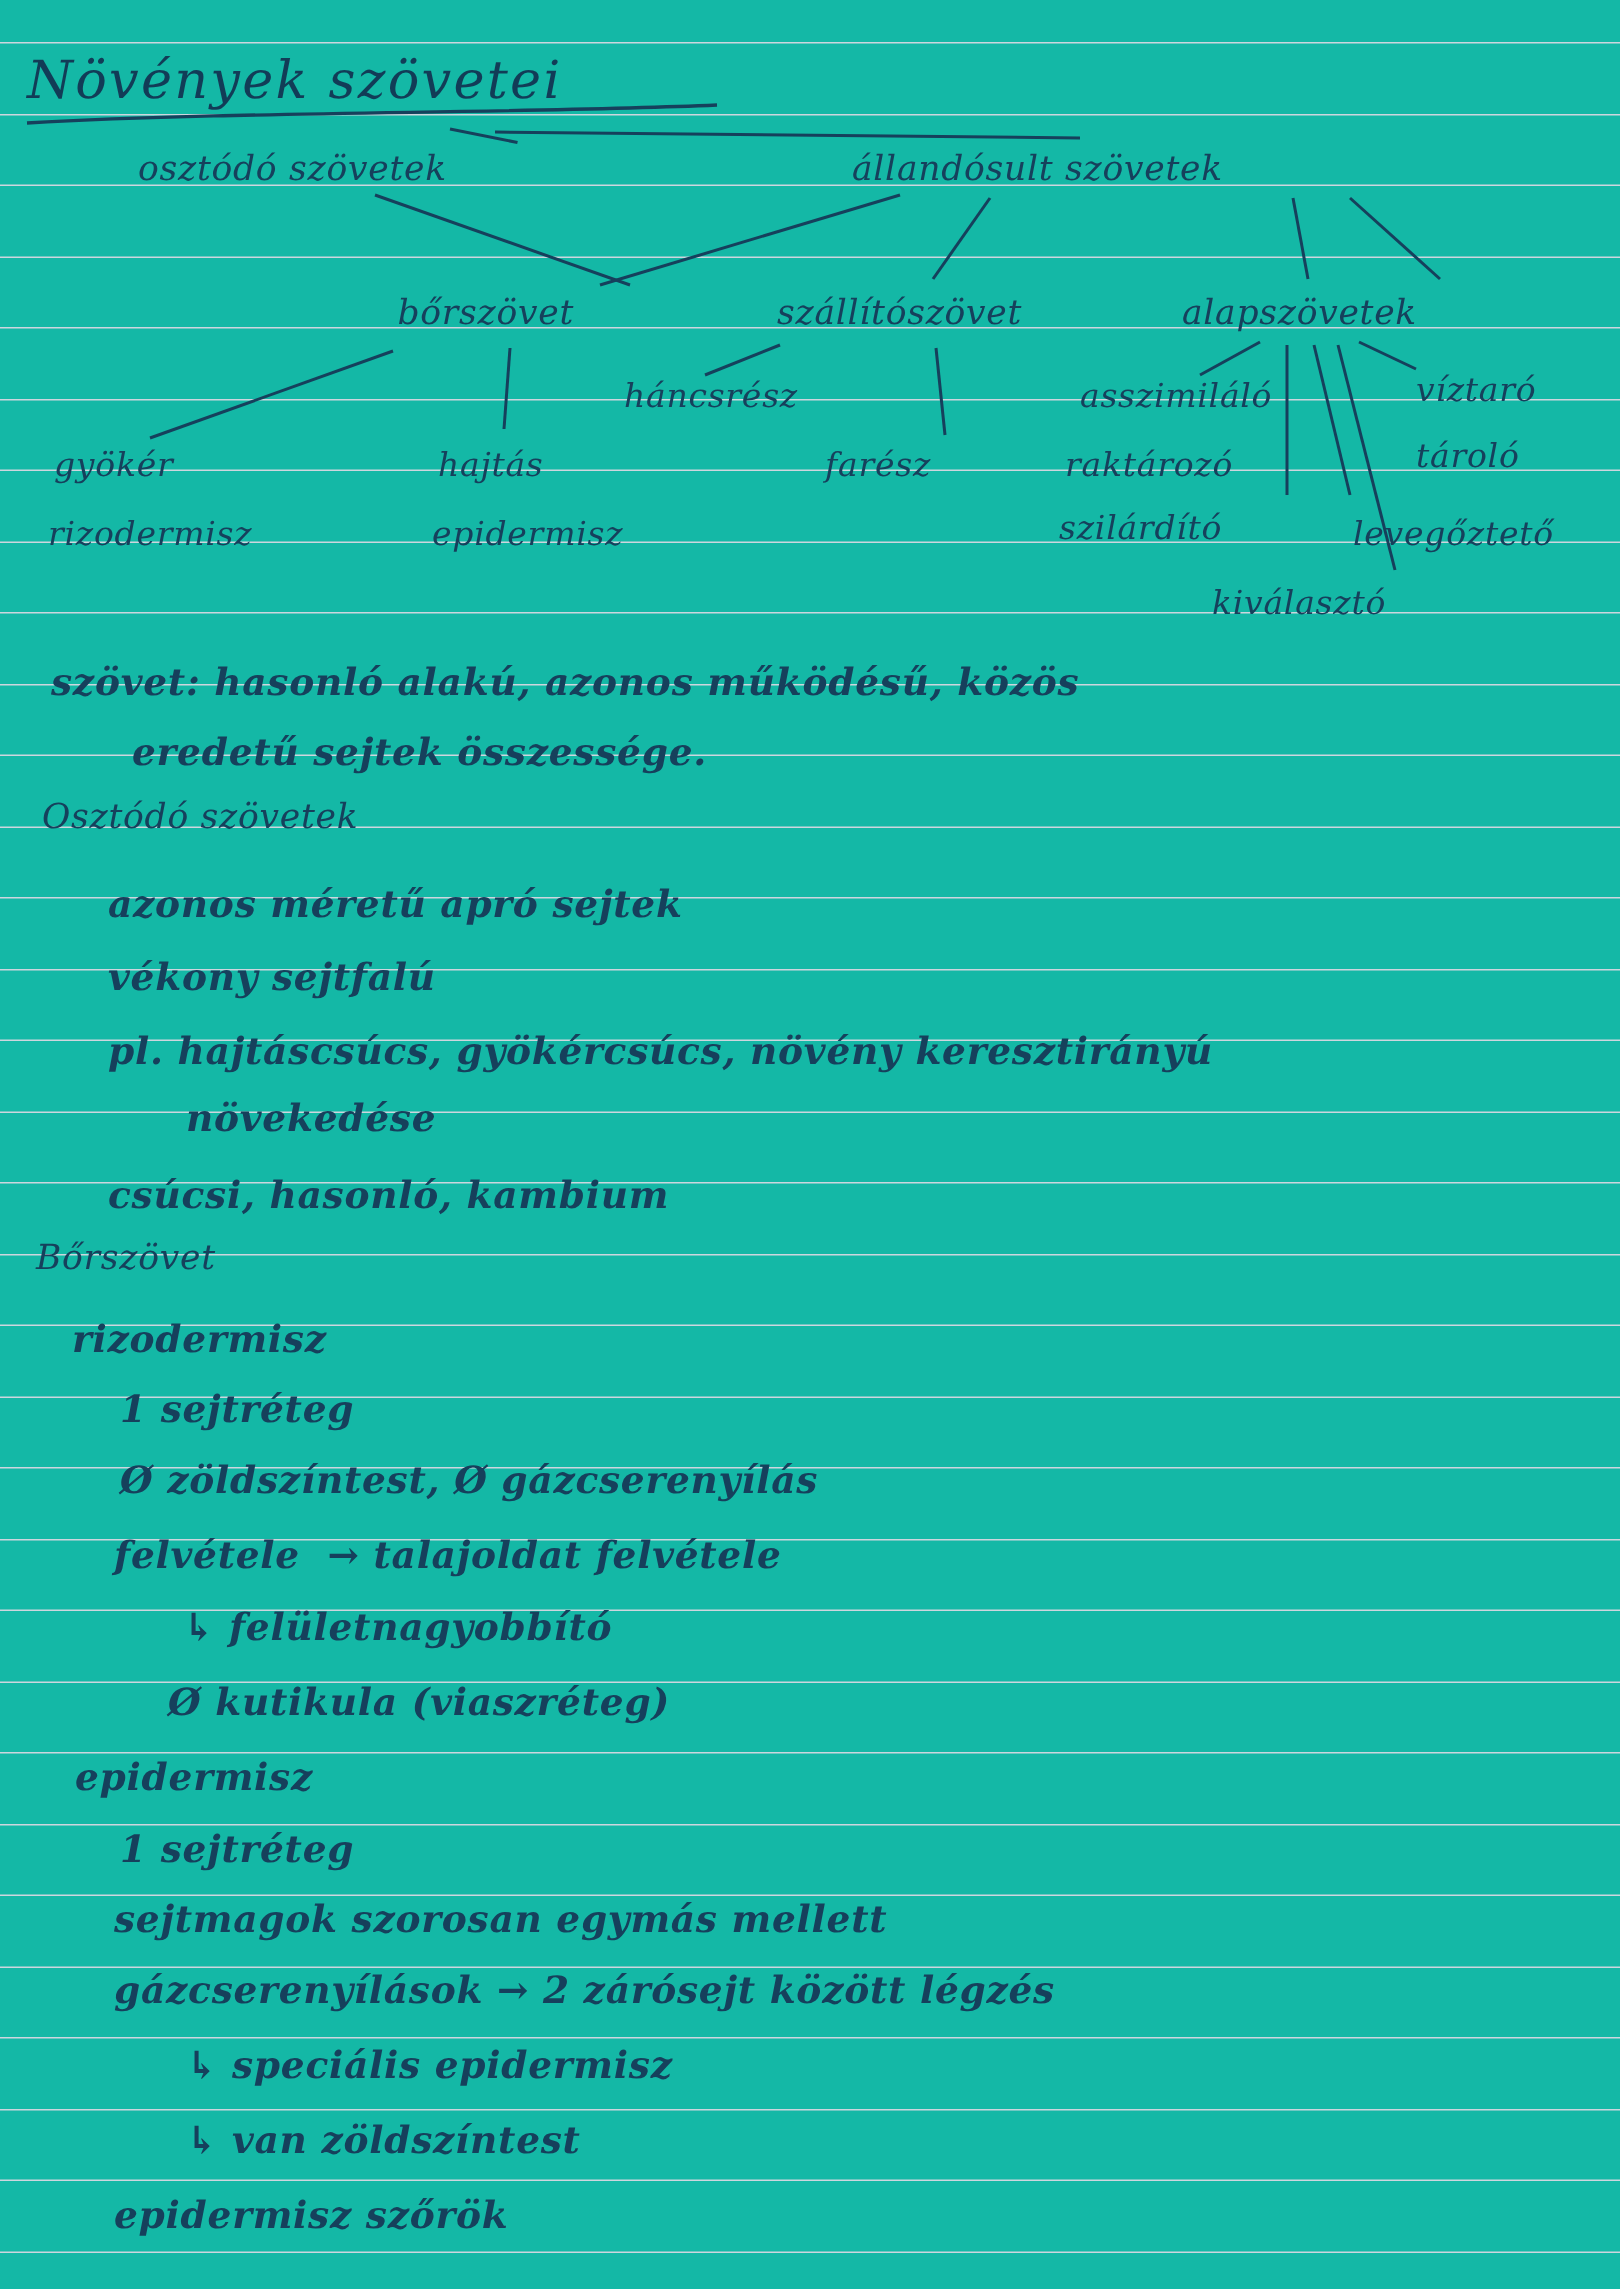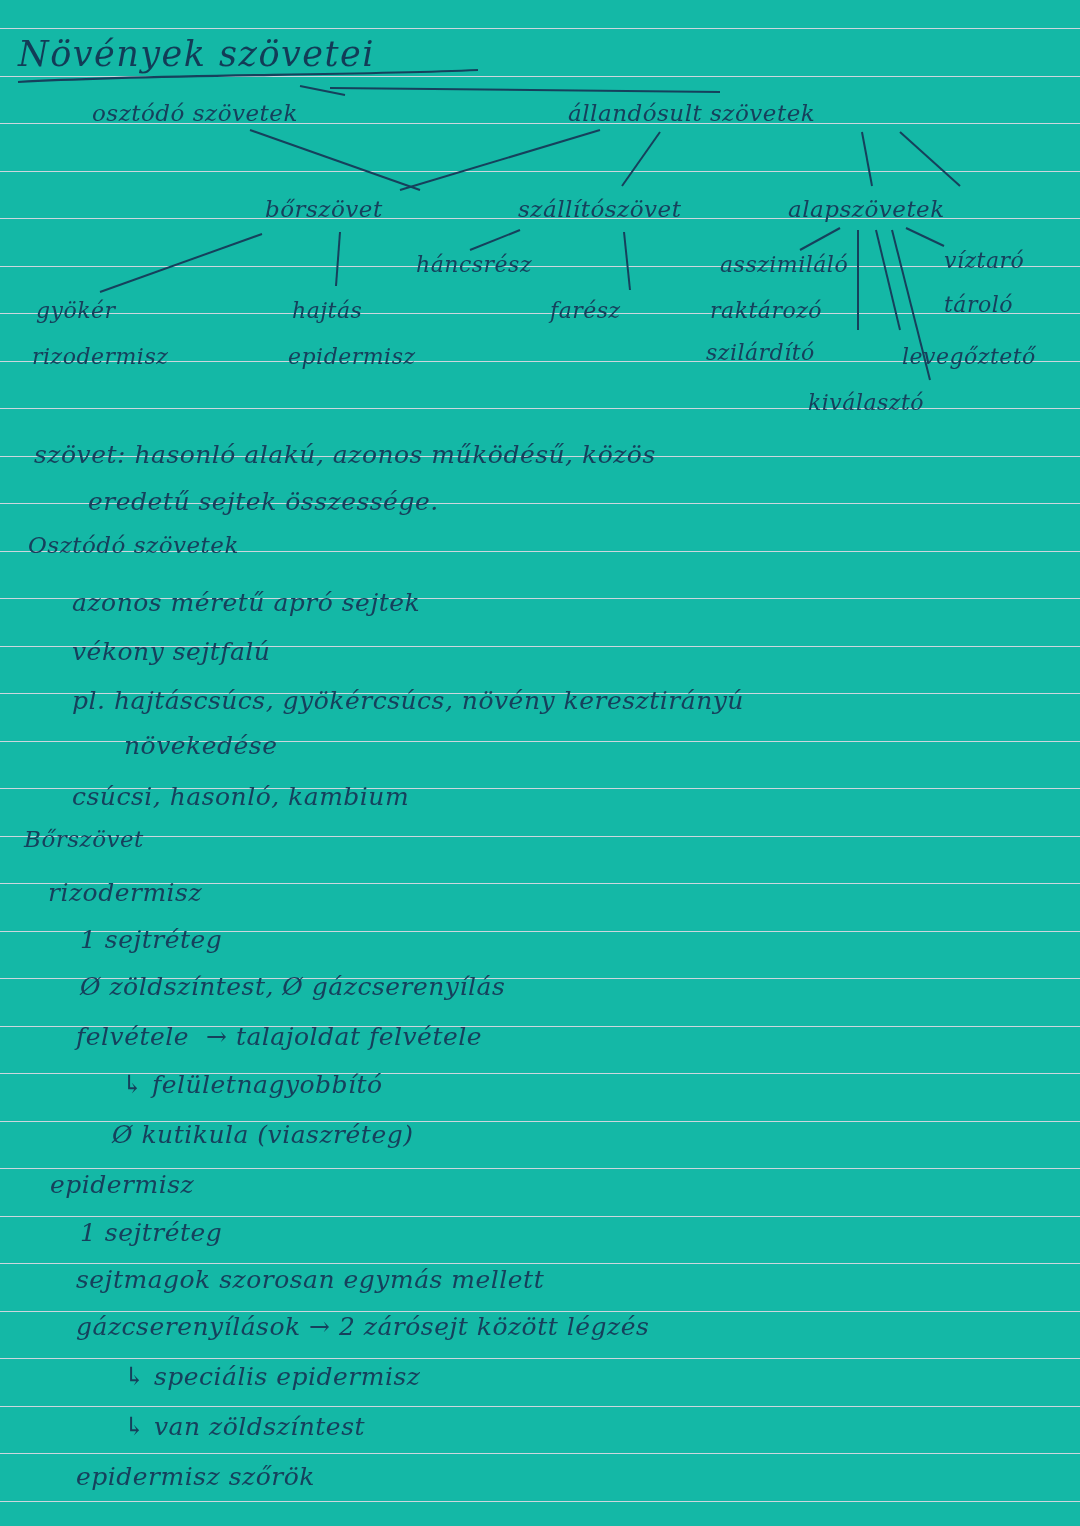--- a/index.html
+++ b/index.html
@@ -36,21 +36,21 @@
     font-style: italic;
     white-space: pre;
     letter-spacing: 0.5px;
   }
   .title {
     font-size: 35px;
     color: #123c57;
     letter-spacing: 1.5px;
   }
   .h1 { font-size: 23px; }
-  .t  { font-size: 25px; }
+  .t  { font-size: 25px; font-weight: bold; }
   .s  { font-size: 22px; }
   #svg-layer {
     position: absolute;
     left: 0; top: 0;
     width: 1080px;
     height: 1526px;
     pointer-events: none;
   }
 </style>
 </head>

